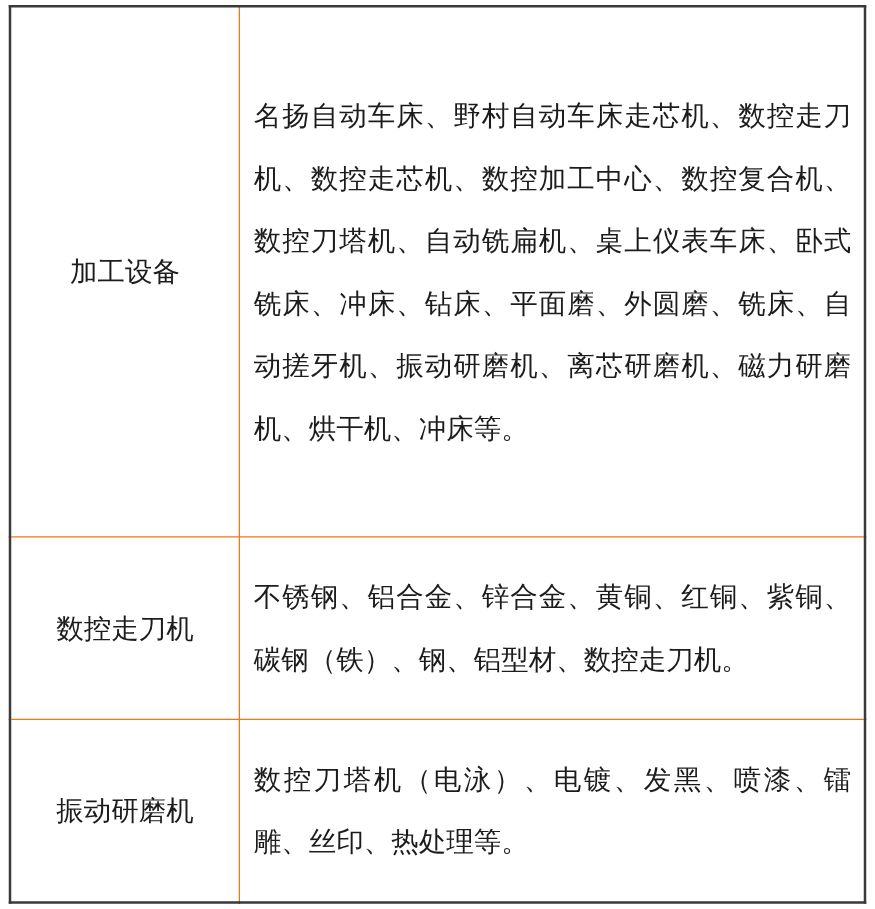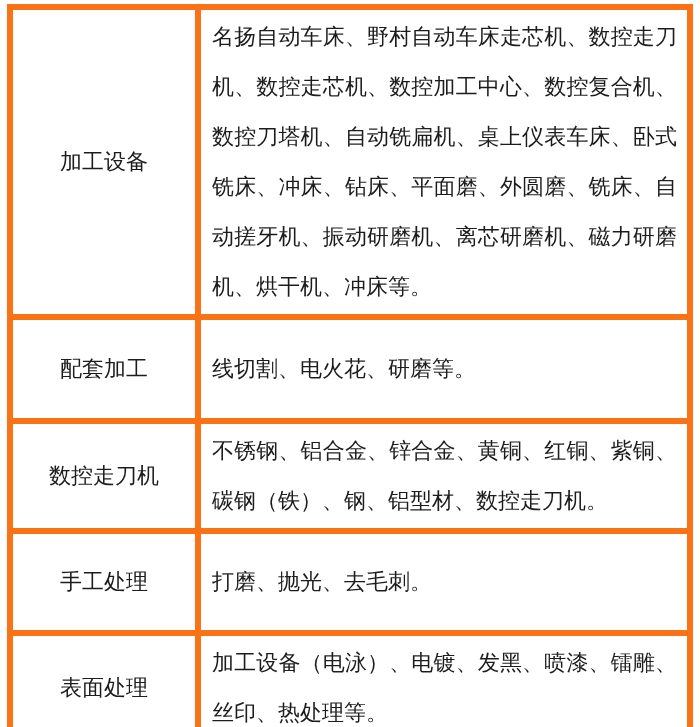--- a/index.html
+++ b/index.html
@@ -21,21 +21,21 @@
     position: absolute;
     left: 7px;
     top: 4px;
     width: 686px;
     height: 719px;
     border-collapse: collapse;
     table-layout: fixed;
     border: 2px solid #3a3a3a;
   }
   table.spec-table td {
-    border: 6px solid #f97316;
+    border: 1px solid #f97316;
     font-size: 22px;
     line-height: 50px;
     vertical-align: middle;
     overflow: hidden;
   }
   td.label-cell {
     width: 170px;
     text-align: center;
     padding: 0 6px;
     margin-left: 38px;
@@ -57,47 +57,31 @@
   <table class="spec-table">
     <tbody>
       <tr class="r0">
         <td class="label-cell">
           <span>加工设备</span>
         </td>
         <td class="content-cell">
           <span>名扬自动车床、野村自动车床走芯机、数控走刀机、数控走芯机、数控加工中心、数控复合机、数控刀塔机、自动铣扁机、桌上仪表车床、卧式铣床、冲床、钻床、平面磨、外圆磨、铣床、自动搓牙机、振动研磨机、离芯研磨机、磁力研磨机、烘干机、冲床等。</span>
         </td>
       </tr>
-      <tr class="r1">
-        <td class="label-cell">
-          <span>配套加工</span>
-        </td>
-        <td class="content-cell">
-          <span>线切割、电火花、研磨等。</span>
-        </td>
-      </tr>
       <tr class="r2">
         <td class="label-cell">
           <span>数控走刀机</span>
         </td>
         <td class="content-cell">
           <span>不锈钢、铝合金、锌合金、黄铜、红铜、紫铜、碳钢（铁）、钢、铝型材、数控走刀机。</span>
         </td>
       </tr>
-      <tr class="r3">
+      <tr class="r4">
         <td class="label-cell">
-          <span>手工处理</span>
+          <span>振动研磨机</span>
         </td>
         <td class="content-cell">
-          <span>打磨、抛光、去毛刺。</span>
-        </td>
-      </tr>
-      <tr class="r4">
-        <td class="label-cell">
-          <span>表面处理</span>
-        </td>
-        <td class="content-cell">
-          <span>加工设备（电泳）、电镀、发黑、喷漆、镭雕、丝印、热处理等。</span>
+          <span>数控刀塔机（电泳）、电镀、发黑、喷漆、镭雕、丝印、热处理等。</span>
         </td>
       </tr>
     </tbody>
   </table>
 </div>
 
 </body></html>

